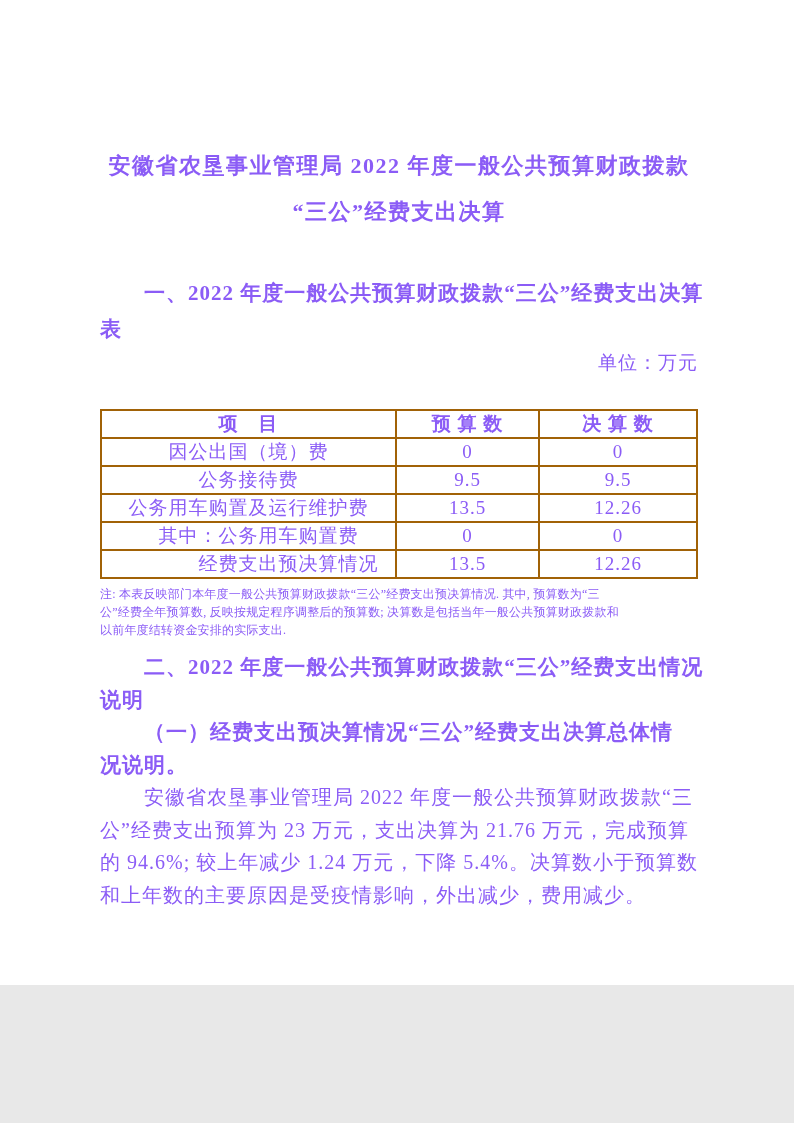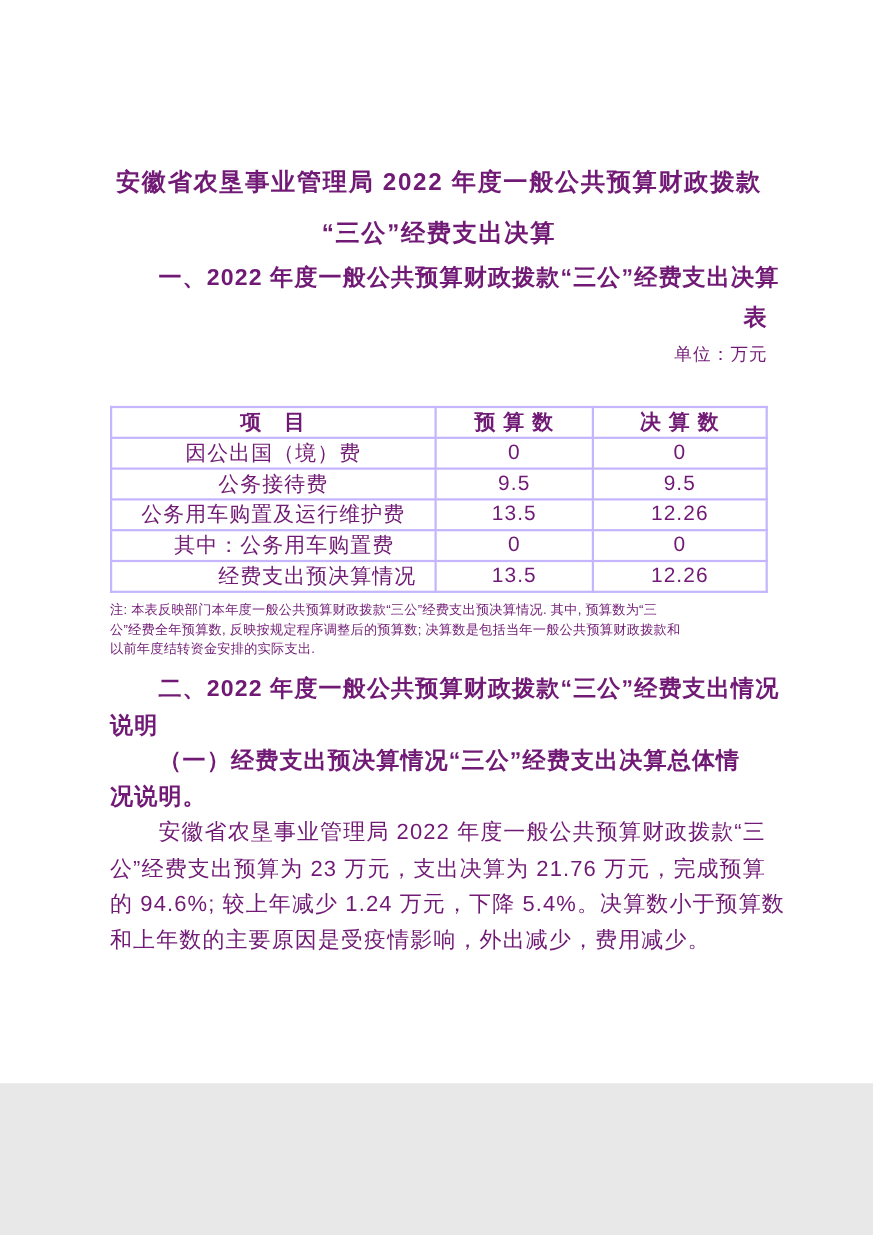--- a/index.html
+++ b/index.html
@@ -1,34 +1,34 @@
 <!DOCTYPE html>
 <html><head>
 <meta charset="utf-8">
 <style>
   html,body{margin:0;padding:0;background:#e8e8e8;}
   .page{
     width:794px;height:985px;background:#ffffff;position:relative;
-    color:#701a75;font-family:Liberation Sans, sans-serif;
+    color:#8b5cf6;font-family:Liberation Serif, serif;
     overflow:hidden;margin:0 auto;
   }
   .content{position:absolute;left:100px;top:0;width:598px;}
   .title{margin:143px 0 0 0;font-size:22px;font-weight:bold;text-align:center;
          line-height:46px;letter-spacing:1.5px;}
   .sec-heading{font-size:21px;font-weight:bold;letter-spacing:1px;}
-  .sec1{line-height:36px;text-align:right;}
+  .sec1{margin-top:40px;line-height:36px;}
   .line{white-space:nowrap;}
   .indent{text-indent:44px;}
-  .unit{font-size:16px;text-align:right;margin-top:4px;line-height:24px;letter-spacing:1px;}
+  .unit{font-size:19px;text-align:right;margin-top:4px;line-height:24px;letter-spacing:1px;}
   table.budget{border-collapse:collapse;width:100%;margin-top:34px;table-layout:fixed;}
   table.budget col.c1{width:49.5%;}
   table.budget col.c2{width:24%;}
   table.budget col.c3{width:26.5%;}
   table.budget th,table.budget td{
-    border:2px solid #c4b5fd;height:26px;font-size:19px;text-align:center;
+    border:2px solid #a16207;height:26px;font-size:19px;text-align:center;
     padding:0;letter-spacing:1px;overflow:hidden;white-space:nowrap;
   }
   table.budget th{font-weight:bold;}
   td.item-left{text-align:left;padding-left:3px;}
   .note{font-size:12px;line-height:18px;margin-top:6px;letter-spacing:0.2px;}
   .sec2{margin-top:12px;line-height:32.5px;}
   .subsec{line-height:32.5px;}
   .para{font-size:20px;line-height:32.5px;letter-spacing:1px;}
   .pageno{position:absolute;top:992px;right:101px;font-size:16px;letter-spacing:1px;}
 </style>

